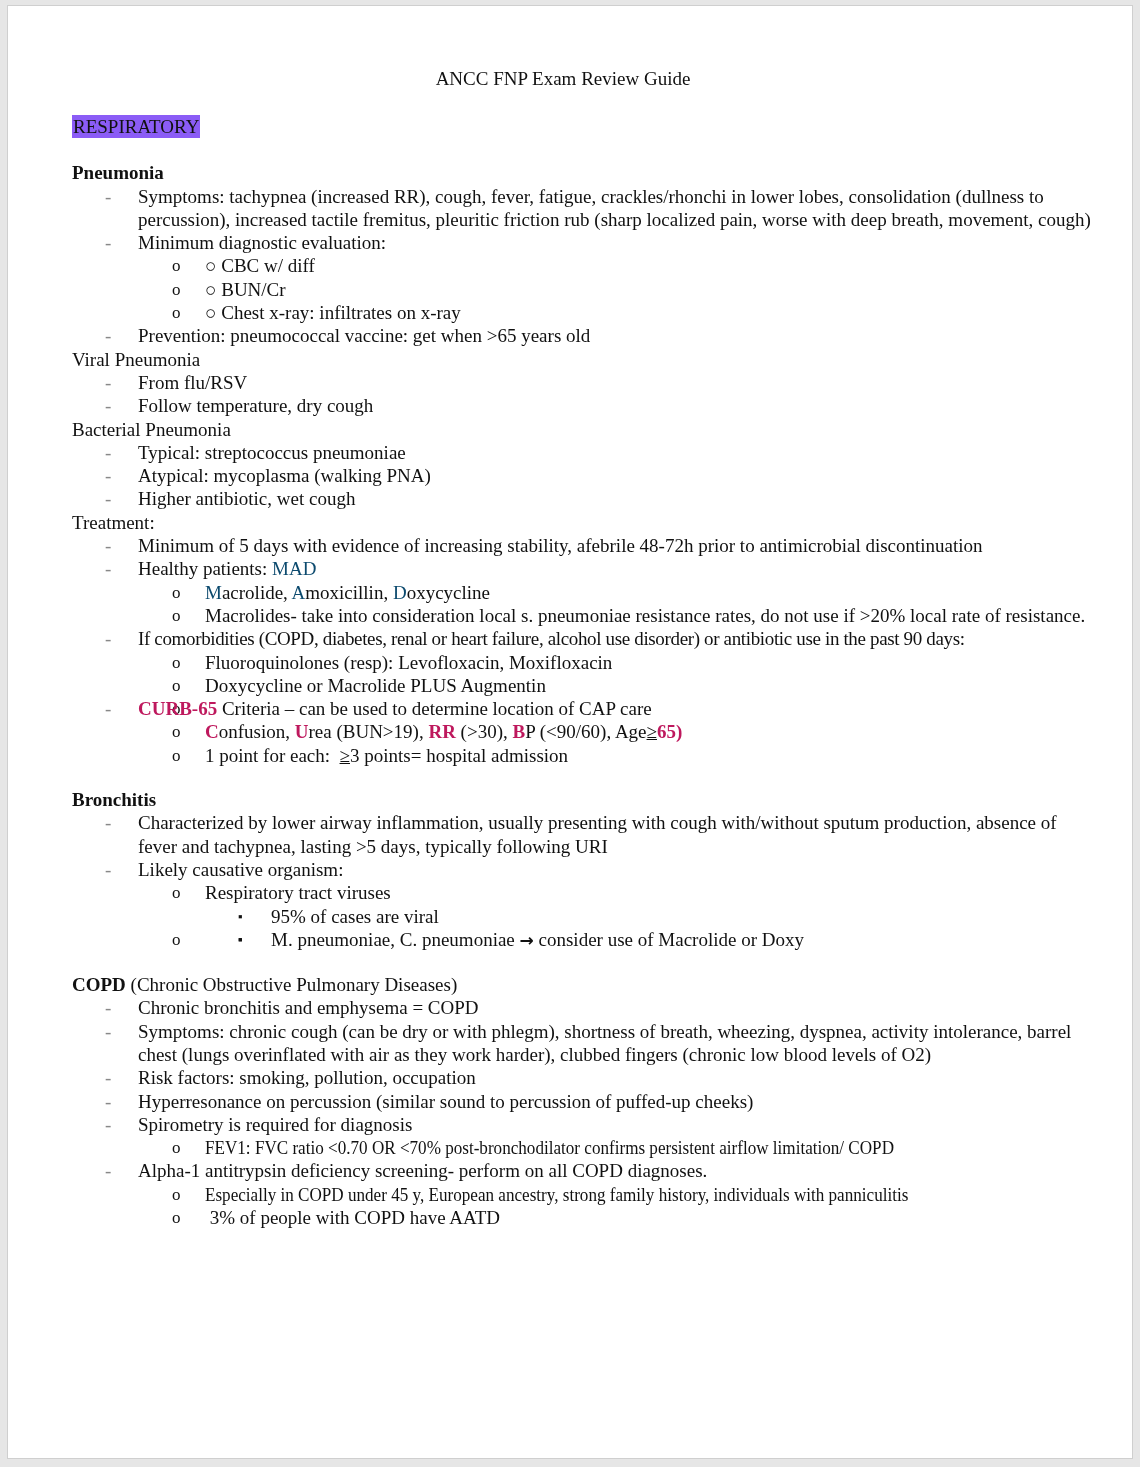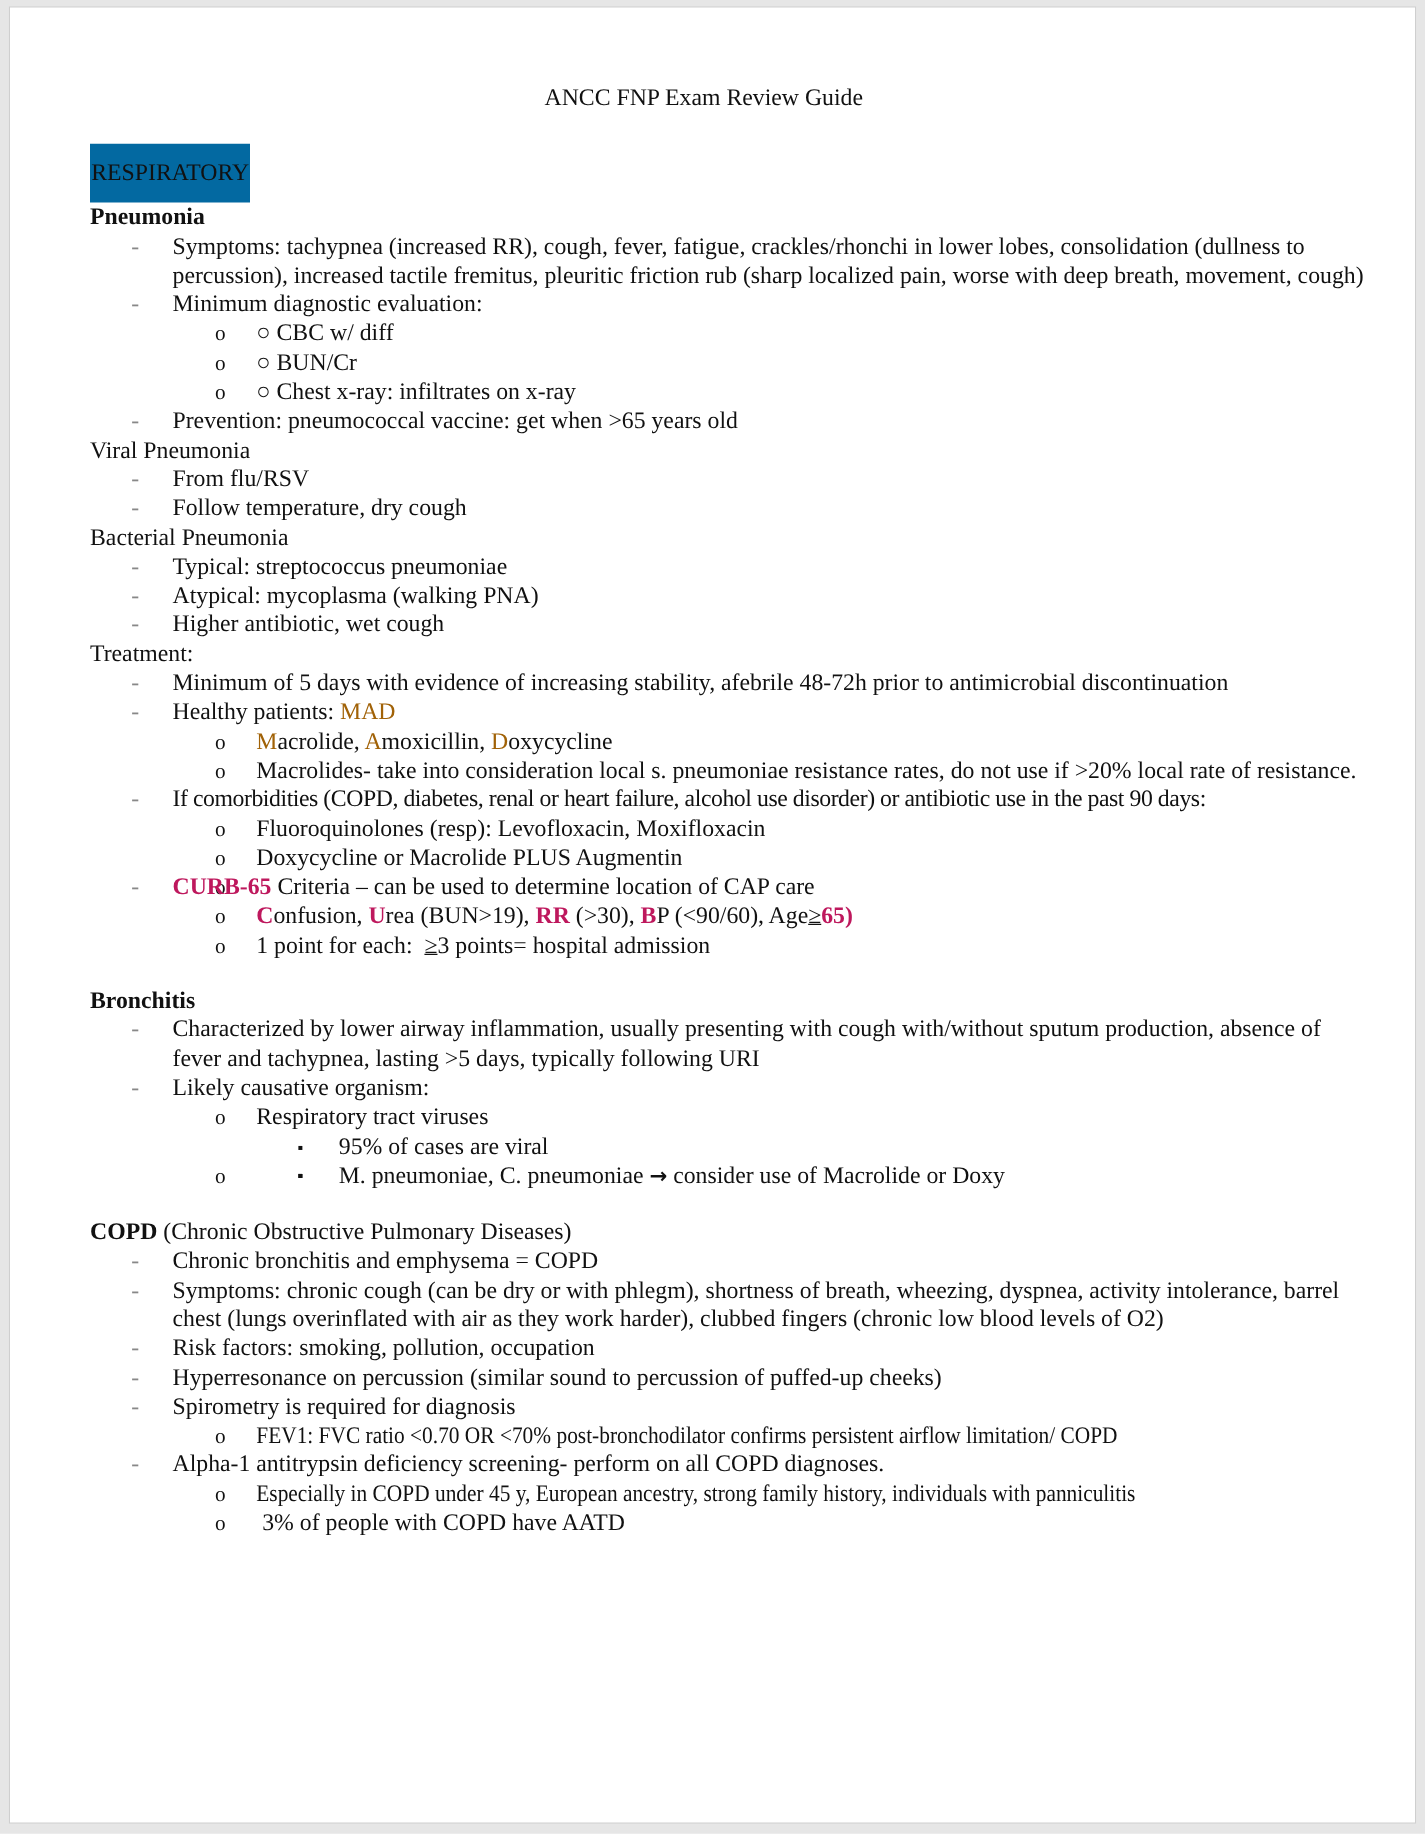--- a/index.html
+++ b/index.html
@@ -11,31 +11,31 @@
   }
   .page {
     position:absolute; left:7px; top:5px; width:1124px; height:1452px;
     background:#ffffff; border:1px solid #cfcfcf;
   }
   .doc-title {
     position:absolute; top:68px; left:0; width:1140px; text-align:center;
     font-size:19px; margin-left:-7px;
   }
   .content { position:absolute; left:72px; top:115px; width:1020px; font-size:19px; line-height:23.3px; }
-  .section-tag { display:inline-block; background:#0369a1; padding:12px 1px; }
+  .section-tag { display:inline-block; background:#8b5cf6; padding:0 1px; margin-bottom:23px; }
   .heading { font-weight:bold; }
   .plain-heading { }
   .row { position:relative; }
   .l1 { padding-left:66px; }
   .l2 { padding-left:133px; }
   .l3 { padding-left:199px; }
   .l1 .mk { position:absolute; left:33px; color:#888; }
   .l2 .mk { position:absolute; left:100px; font-size:17px; }
   .l3 .mk { position:absolute; left:166px; font-size:13px; }
-  .red { color:#a16207; }
+  .red { color:#0c4a6e; }
   .redb { color:#be185d; font-weight:bold;text-align:right; }
   .gap { height:21px; }
   .ital { }
   .ul { text-decoration:underline; }
   .tight { letter-spacing:-0.35px; }
   .compress { display:inline-block; transform:scaleX(0.9); transform-origin:left; white-space:nowrap; }
 </style>
 </head>
 <body>
 

